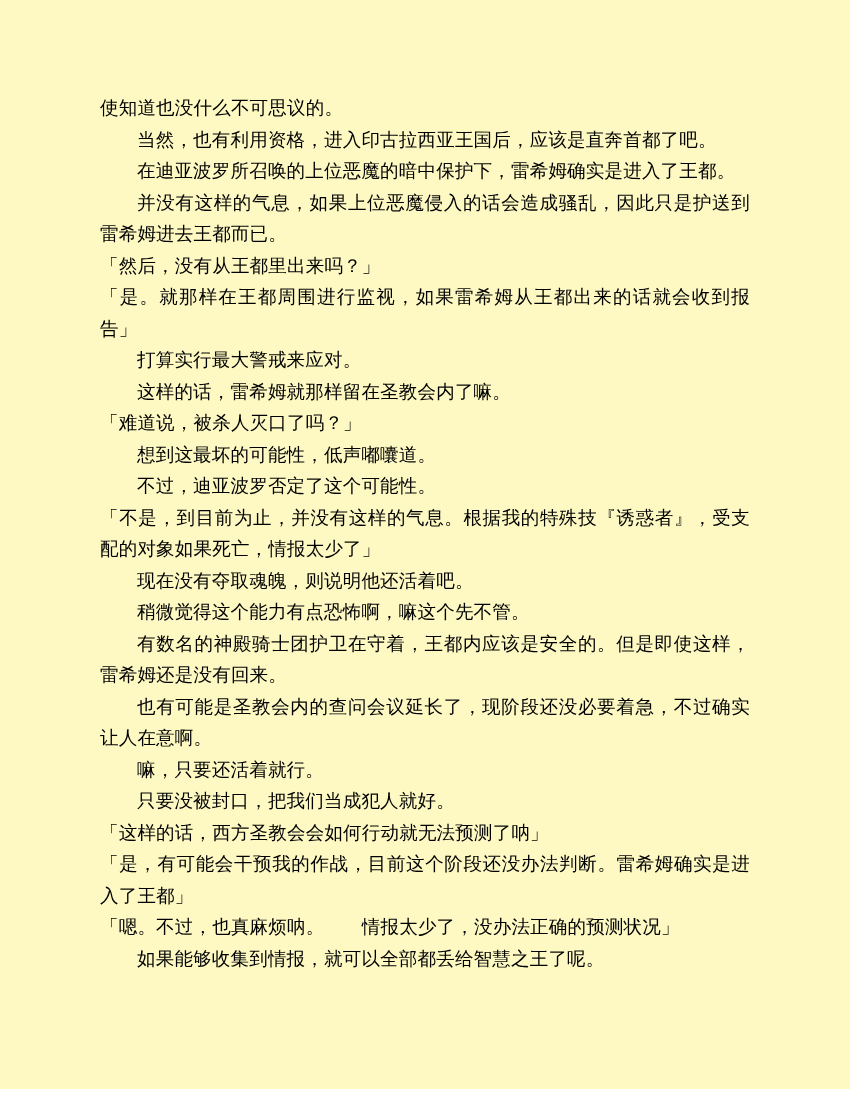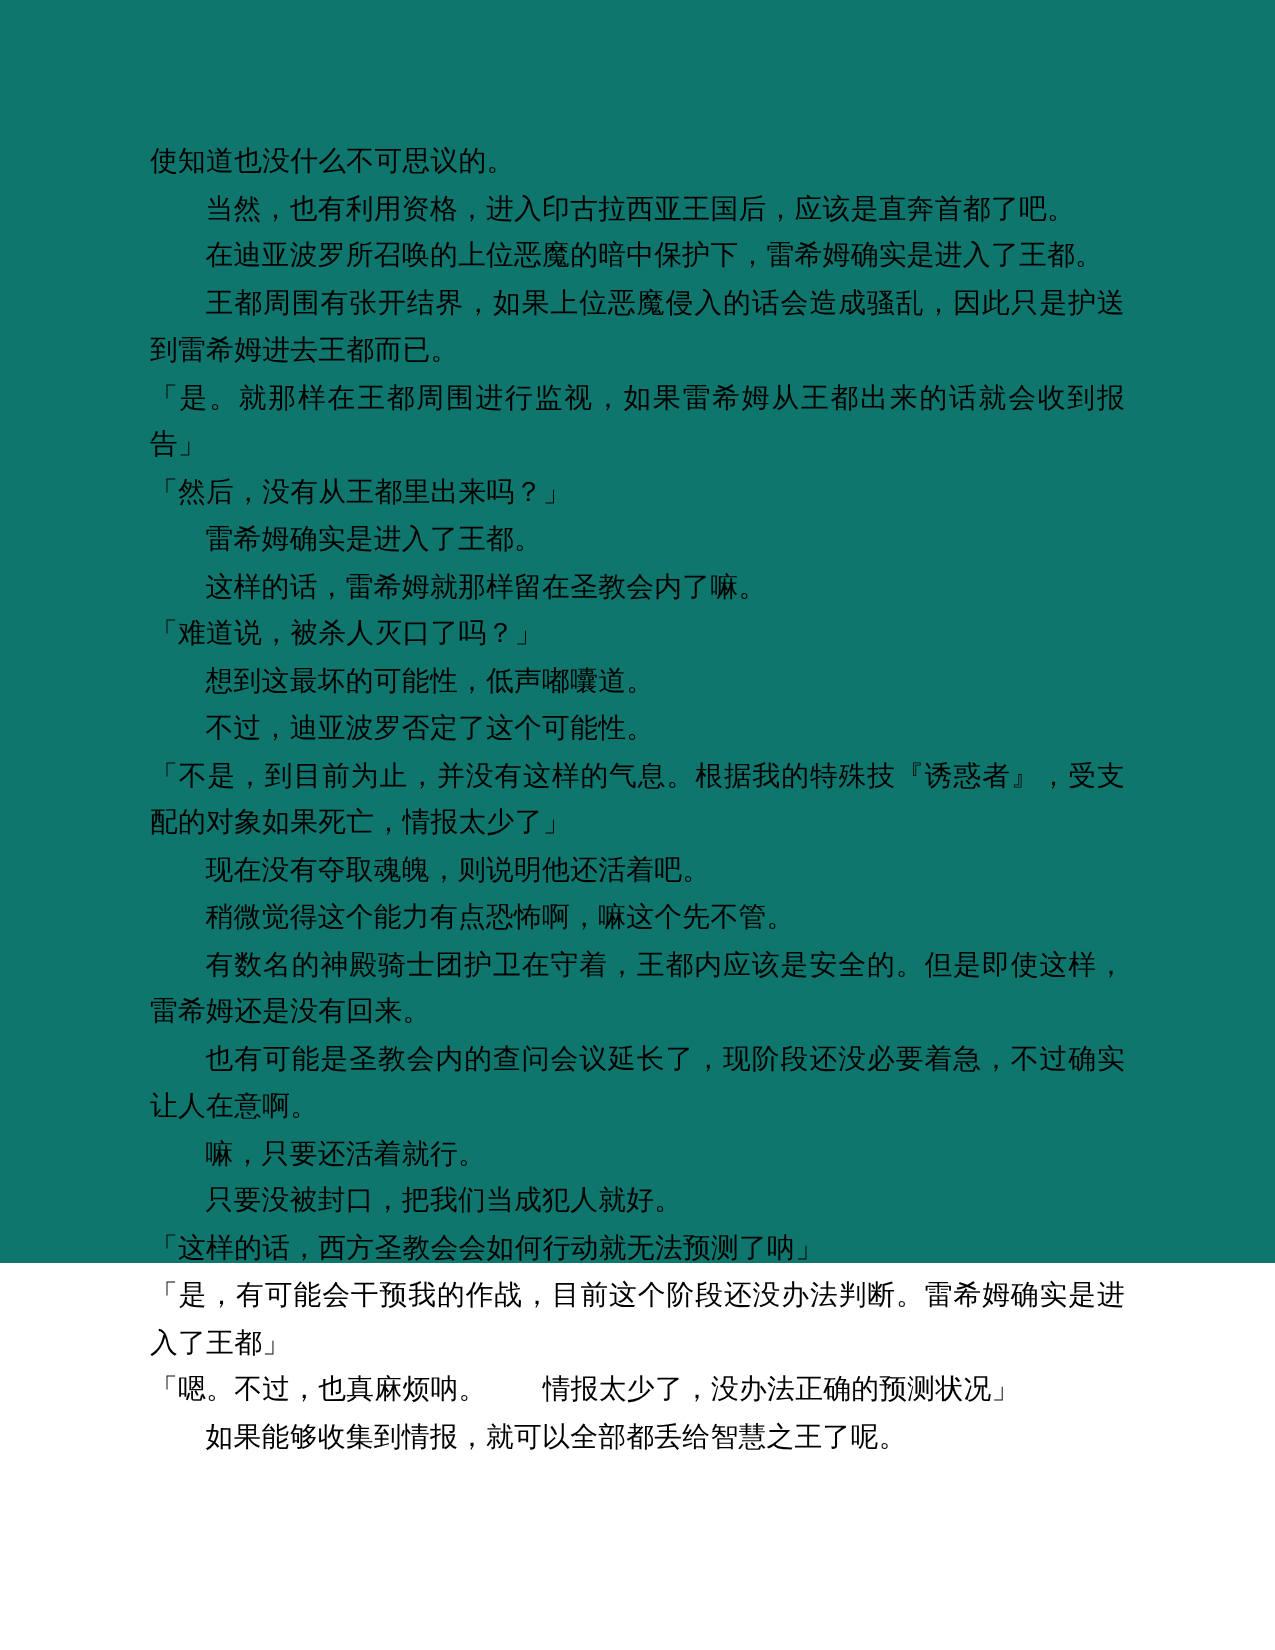--- a/index.html
+++ b/index.html
@@ -10,22 +10,22 @@
   body {
     width: 850px;
     height: 1100px;
     font-family: "DejaVu Serif", "Liberation Serif", serif;
     color: #000000;
     overflow: hidden;
   }
   .page {
     position: relative;
     width: 850px;
-    height: 842px;
-    background: #0f766e;
+    height: 1089px;
+    background: #fef9c3;
     box-sizing: border-box;
     padding: 92px 100px 0 100px;
   }
   .text-body {
     font-size: 18.5px;
     line-height: 31.5px;
     text-align: justify;
     text-justify: inter-ideograph;
     letter-spacing: 0.2px;
   }
@@ -42,24 +42,24 @@
   }
 </style>
 </head>
 <body>
 
 <div class="page">
   <div class="text-body" id="body-text">
       <p class="para hang">使知道也没什么不可思议的。</p>
       <p class="para indent">当然，也有利用资格，进入印古拉西亚王国后，应该是直奔首都了吧。</p>
       <p class="para indent">在迪亚波罗所召唤的上位恶魔的暗中保护下，雷希姆确实是进入了王都。</p>
-      <p class="para indent">王都周围有张开结界，如果上位恶魔侵入的话会造成骚乱，因此只是护送到雷希姆进去王都而已。</p>
+      <p class="para indent">并没有这样的气息，如果上位恶魔侵入的话会造成骚乱，因此只是护送到雷希姆进去王都而已。</p>
+      <p class="para hang">「然后，没有从王都里出来吗？」</p>
       <p class="para hang">「是。就那样在王都周围进行监视，如果雷希姆从王都出来的话就会收到报告」</p>
-      <p class="para hang">「然后，没有从王都里出来吗？」</p>
-      <p class="para indent">雷希姆确实是进入了王都。</p>
+      <p class="para indent">打算实行最大警戒来应对。</p>
       <p class="para indent">这样的话，雷希姆就那样留在圣教会内了嘛。</p>
       <p class="para hang">「难道说，被杀人灭口了吗？」</p>
       <p class="para indent">想到这最坏的可能性，低声嘟囔道。</p>
       <p class="para indent">不过，迪亚波罗否定了这个可能性。</p>
       <p class="para hang">「不是，到目前为止，并没有这样的气息。根据我的特殊技『诱惑者』，受支配的对象如果死亡，情报太少了」</p>
       <p class="para indent">现在没有夺取魂魄，则说明他还活着吧。</p>
       <p class="para indent">稍微觉得这个能力有点恐怖啊，嘛这个先不管。</p>
       <p class="para indent">有数名的神殿骑士团护卫在守着，王都内应该是安全的。但是即使这样，雷希姆还是没有回来。</p>
       <p class="para indent">也有可能是圣教会内的查问会议延长了，现阶段还没必要着急，不过确实让人在意啊。</p>
       <p class="para indent">嘛，只要还活着就行。</p>

